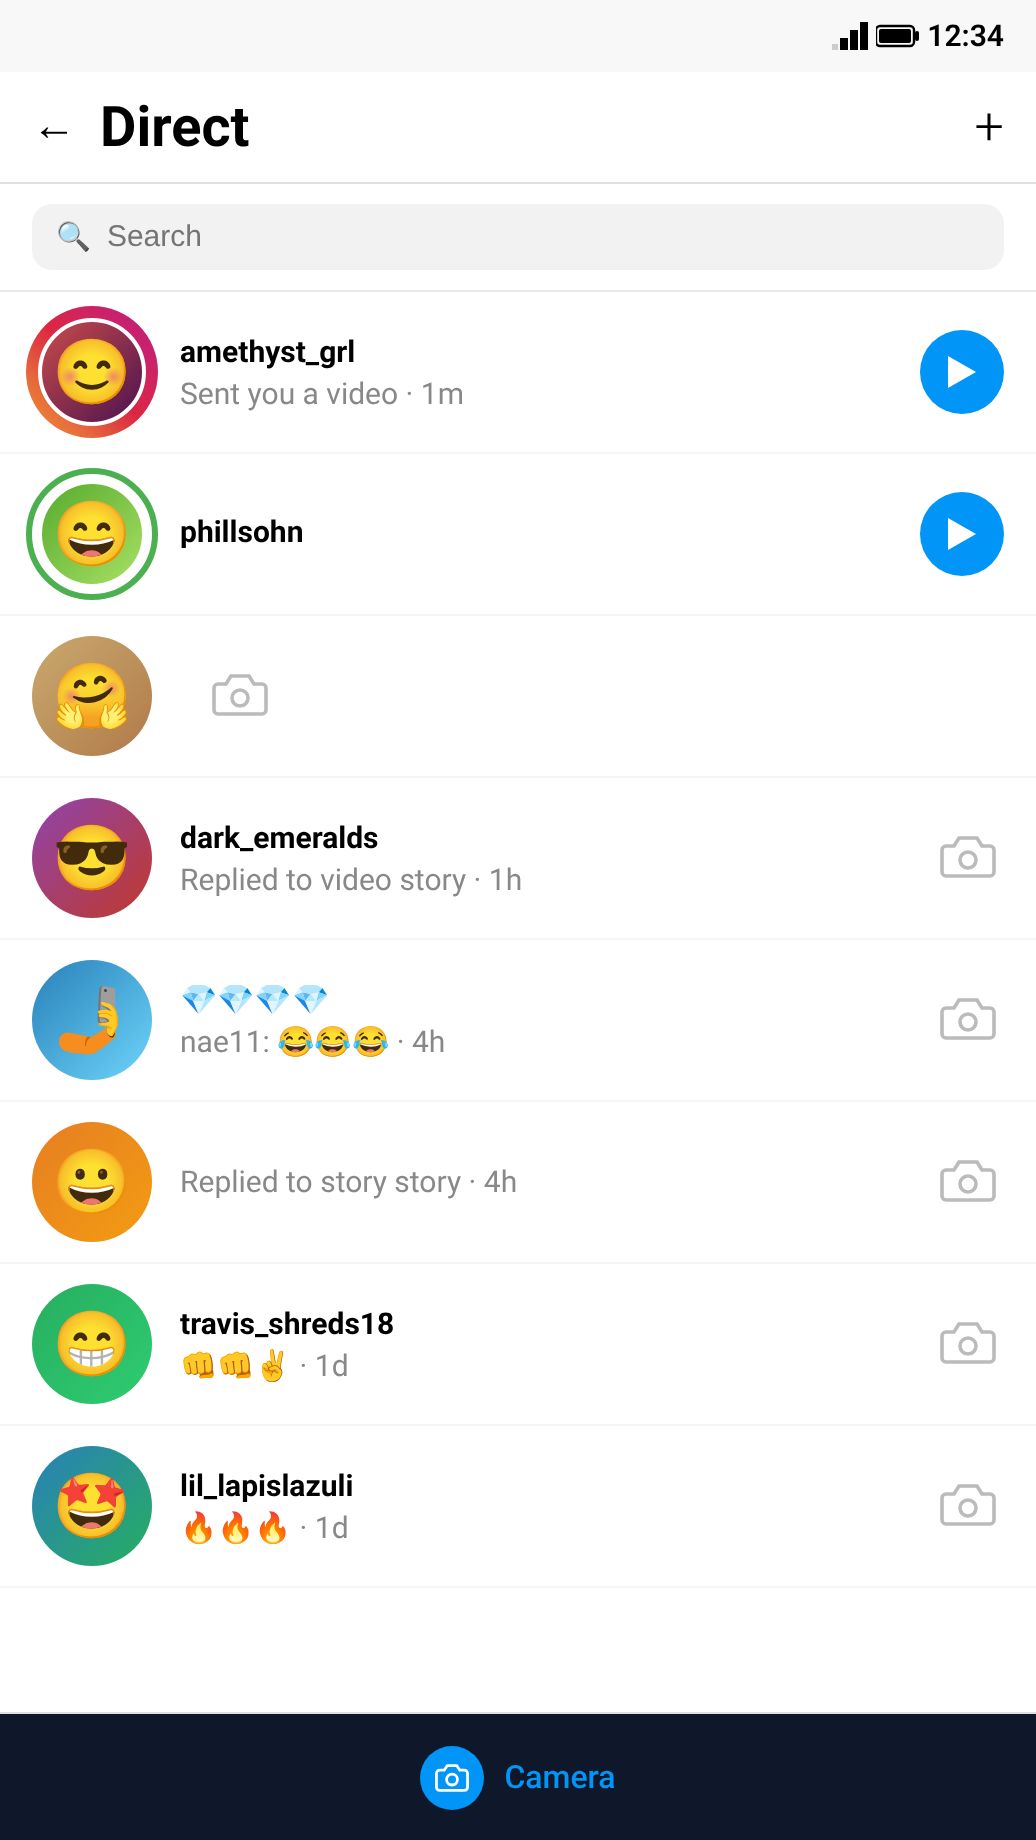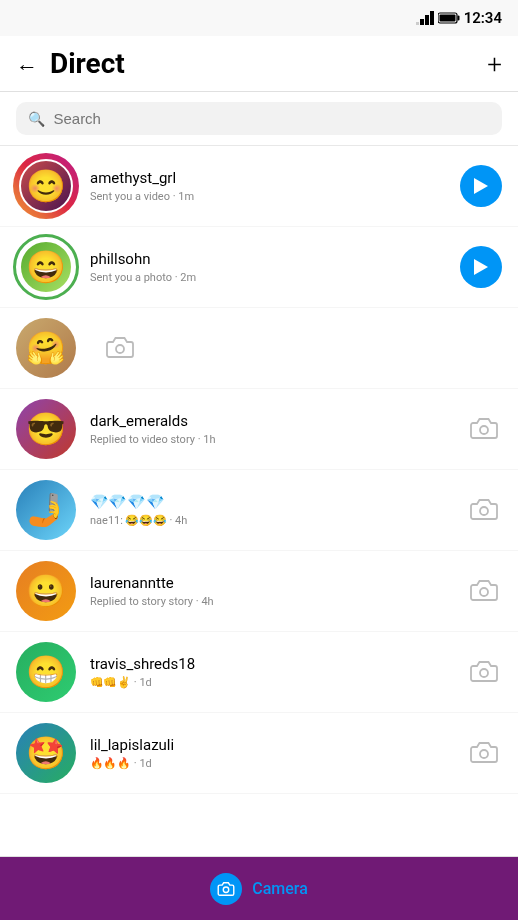--- a/index.html
+++ b/index.html
@@ -163,26 +163,26 @@
       line-height: 1;
     }
 
     
     .message-info {
       flex: 1;
       min-width: 0;
     }
     .message-username {
       font-size: 15px;
-      font-weight: 400;
+      font-weight: 700;
       color: #000;
       margin-bottom: 3px;
     }
     .message-preview {
-      font-size: 11px;
+      font-size: 15px;
       color: #888;
       white-space: nowrap;
       overflow: hidden;
       text-overflow: ellipsis;
     }
 
     
     .message-action {
       flex-shrink: 0;
       margin-left: 12px;
@@ -213,21 +213,21 @@
       height: 22px;
     }
 
     
     .bottom-bar {
       position: fixed;
       bottom: 0;
       left: 0;
       width: 518px;
       height: 64px;
-      background: #701a75;
+      background: #0f172a;
       border-top: 1px solid #e0e0e0;
       display: flex;
       align-items: center;
       justify-content: center;
       gap: 10px;
     }
     .bottom-camera-icon {
       width: 32px;
       height: 32px;
       background: #0095f6;
@@ -300,21 +300,20 @@
     <div class="message-item">
 
       <div class="avatar-wrapper">
         <div class="avatar-ring-green"></div>
         <div class="avatar-inner av2">
           <span class="person-emoji">😄</span>
         </div>
       </div>
     <div class="message-info">
       <div class="message-username">phillsohn</div>
-      <div class="message-preview">Sent you a photo · 2m</div>
     </div>
 
       <div class="message-action">
         <div class="play-btn">
           <svg width="14" height="16" viewBox="0 0 14 16" fill="white">
             <polygon points="0,0 14,8 0,16"></polygon>
           </svg>
         </div>
       </div>
   </div>
@@ -378,21 +377,20 @@
       </div>
   </div>
     <div class="message-item">
 
       <div class="avatar-wrapper avatar-no-ring">
         <div class="avatar-inner av6">
           <span class="person-emoji">😀</span>
         </div>
       </div>
     <div class="message-info">
-      <div class="message-username">laurenanntte</div>
       <div class="message-preview">Replied to story story · 4h</div>
     </div>
 
       <div class="message-action">
         <div class="camera-btn">
           <svg class="camera-icon-svg" viewBox="0 0 28 22" fill="none">
             <path d="M27 18a2 2 0 01-2 2H3a2 2 0 01-2-2V7a2 2 0 012-2h4l2.5-4h9L21 5h4a2 2 0 012 2v11z" stroke="#bbb" stroke-width="1.8" fill="none"></path>
             <circle cx="14" cy="12" r="4" stroke="#bbb" stroke-width="1.8" fill="none"></circle>
           </svg>
         </div>

